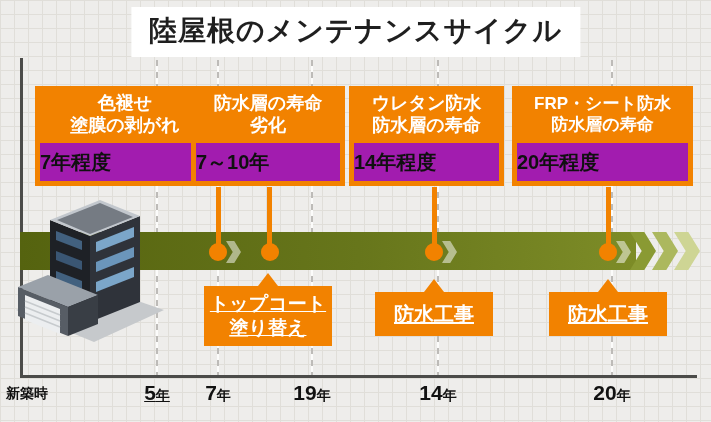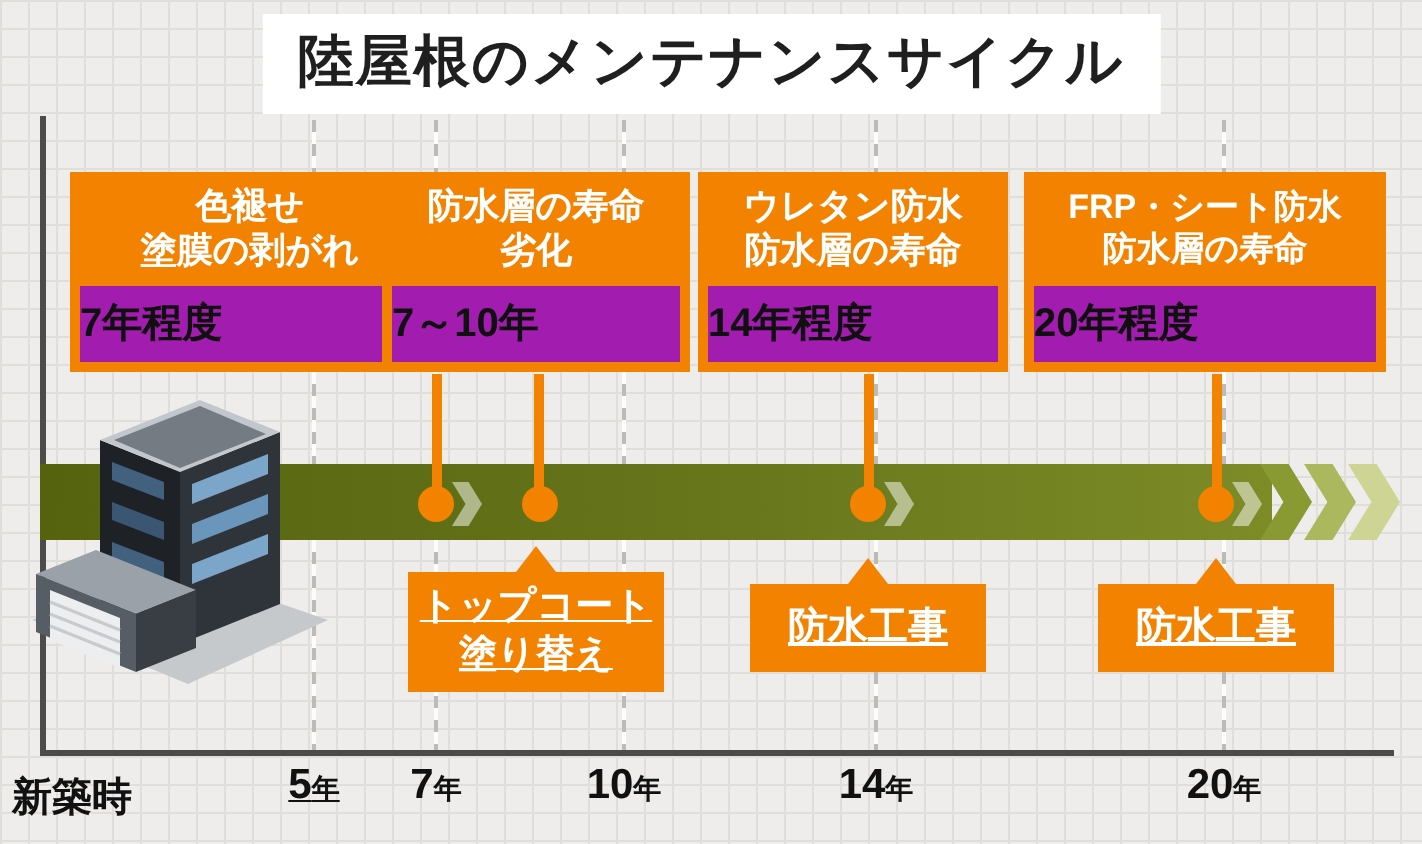--- a/index.html
+++ b/index.html
@@ -86,21 +86,21 @@
   .a2{ left:375px; top:292px; width:118px; height:44px; font-size:20px; }
   .a3{ left:549px; top:292px; width:118px; height:44px; font-size:20px; }
   .tail{
     position:absolute; top:-13px; left:50%; transform:translateX(-50%);
     width:0; height:0;
     border-left:10px solid transparent; border-right:10px solid transparent;
     border-bottom:13px solid #f28200;
   }
 
   
-  .origin{ position:absolute; left:6px; top:385px; font-size:20px; font-weight:bold; color:#111; z-index:6; }
+  .origin{ position:absolute; left:6px; top:385px; font-size:14px; font-weight:bold; color:#111; z-index:6; }
   .tick{ position:absolute; top:381px; transform:translateX(-50%); white-space:nowrap;
          color:#111; font-weight:bold; z-index:6; }
   .tick .num{ font-size:21px; }
   .tick .unit{ font-size:14px; }
   .t5{left:157px;text-decoration:underline;} .t7{left:218px;} .t10{left:312px;} .t14{left:438px;} .t20{left:612px;}
 
   
   .building{ position:absolute; left:14px; top:190px; width:152px; height:160px; z-index:7; }
 </style>
 </head>
@@ -183,21 +183,21 @@
   </div>
 
   <div class="origin">新築時</div>
   <div class="tick t5">
     <span class="num">5</span><span class="unit">年</span>
   </div>
   <div class="tick t7">
     <span class="num">7</span><span class="unit">年</span>
   </div>
   <div class="tick t10">
-    <span class="num">10</span><span class="unit">年</span>
+    <span class="num">19</span><span class="unit">年</span>
   </div>
   <div class="tick t14">
     <span class="num">14</span><span class="unit">年</span>
   </div>
   <div class="tick t20">
     <span class="num">20</span><span class="unit">年</span>
   </div>
 
   <svg class="building" viewBox="0 0 152 160">
 

